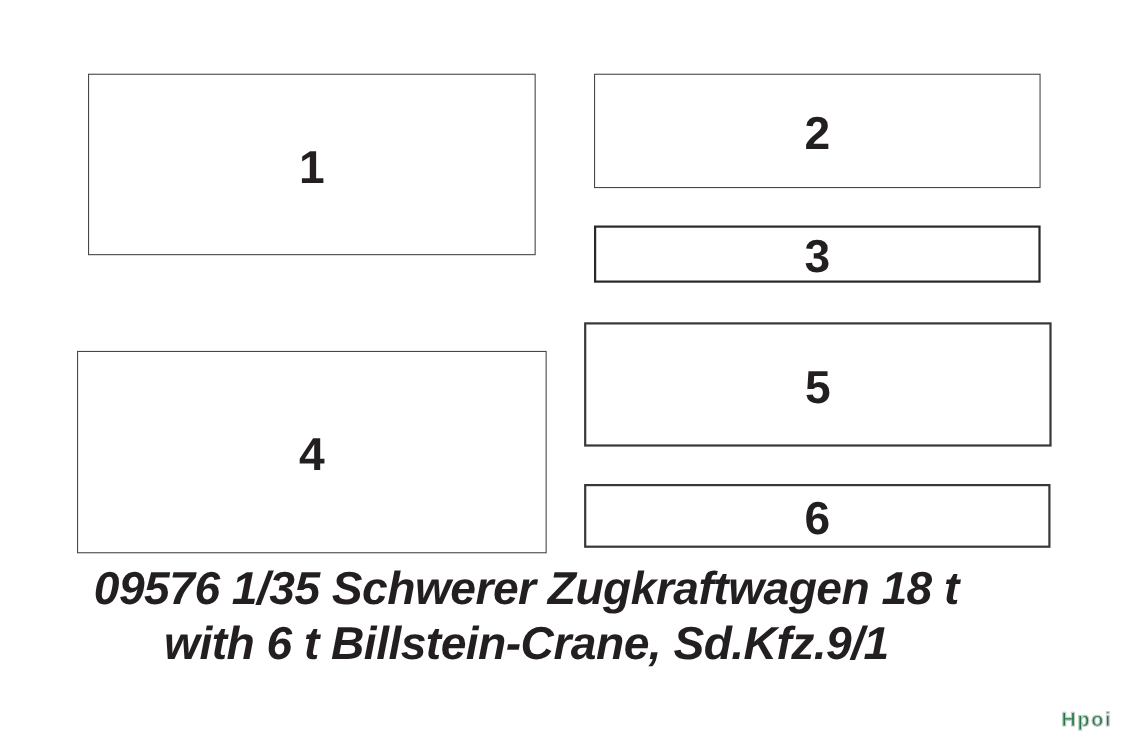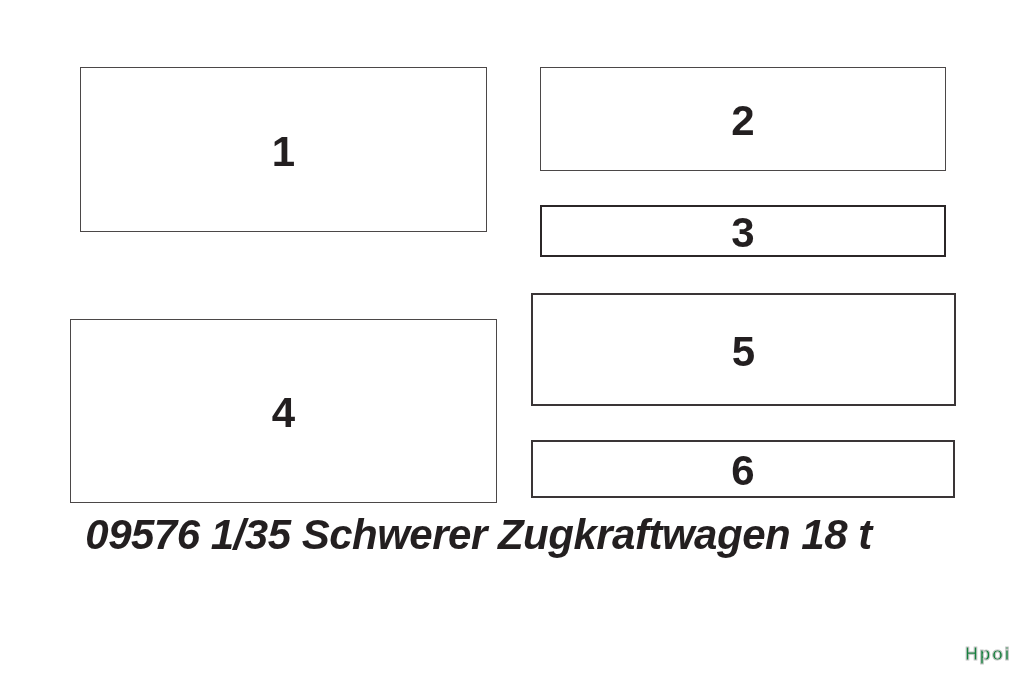--- a/index.html
+++ b/index.html
@@ -89,17 +89,18 @@
   <div class="pbox pbox-5">
     <span class="pnum">5</span>
   </div>
 
   <div class="pbox pbox-6">
     <span class="pnum">6</span>
   </div>
 
   <div class="kit-title">
     <div class="kit-title-line">09576 1/35 Schwerer Zugkraftwagen 18 t</div>
+    <div class="kit-title-line">with 6 t Billstein-Crane, Sd.Kfz.9/1</div>
   </div>
 
   <div class="watermark">Hpoi</div>
 
 </div>
 
 </body></html>

